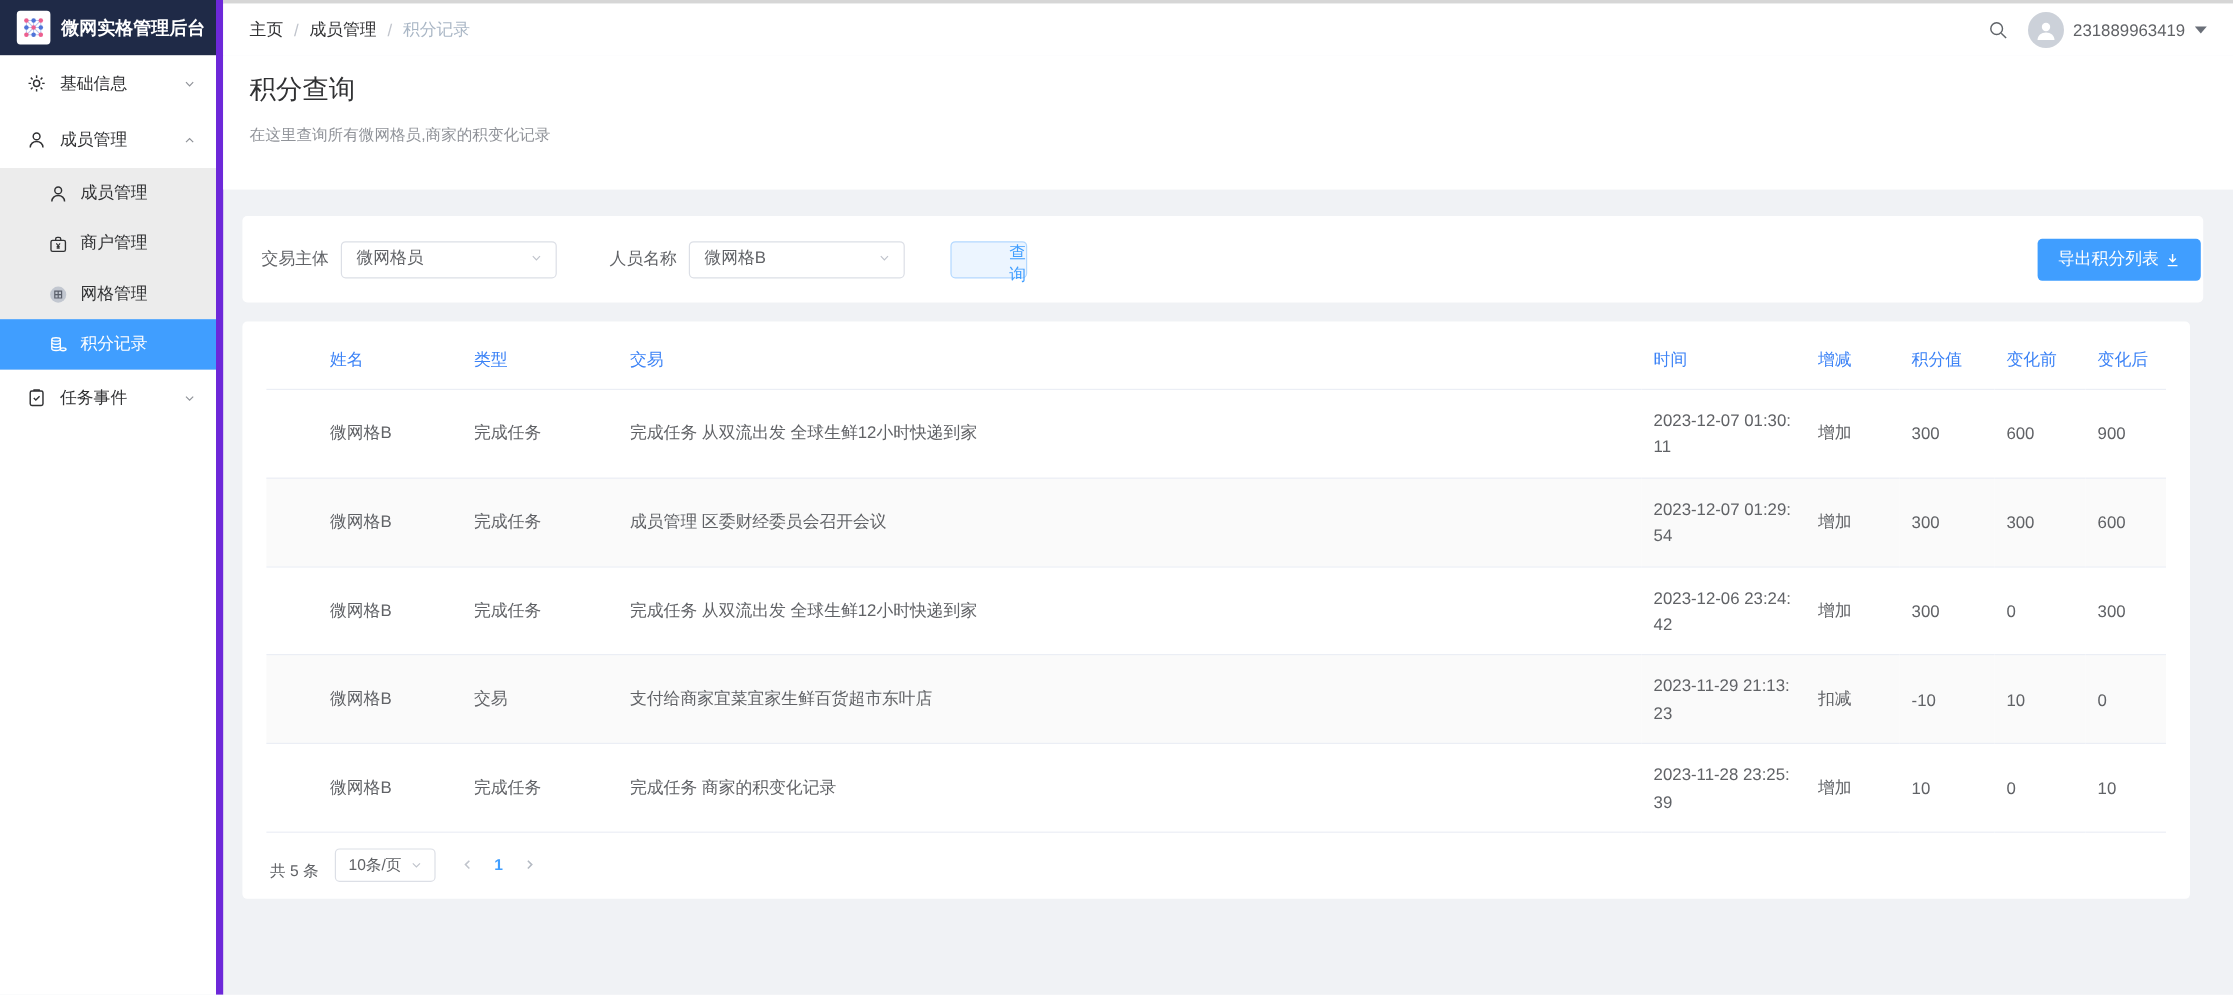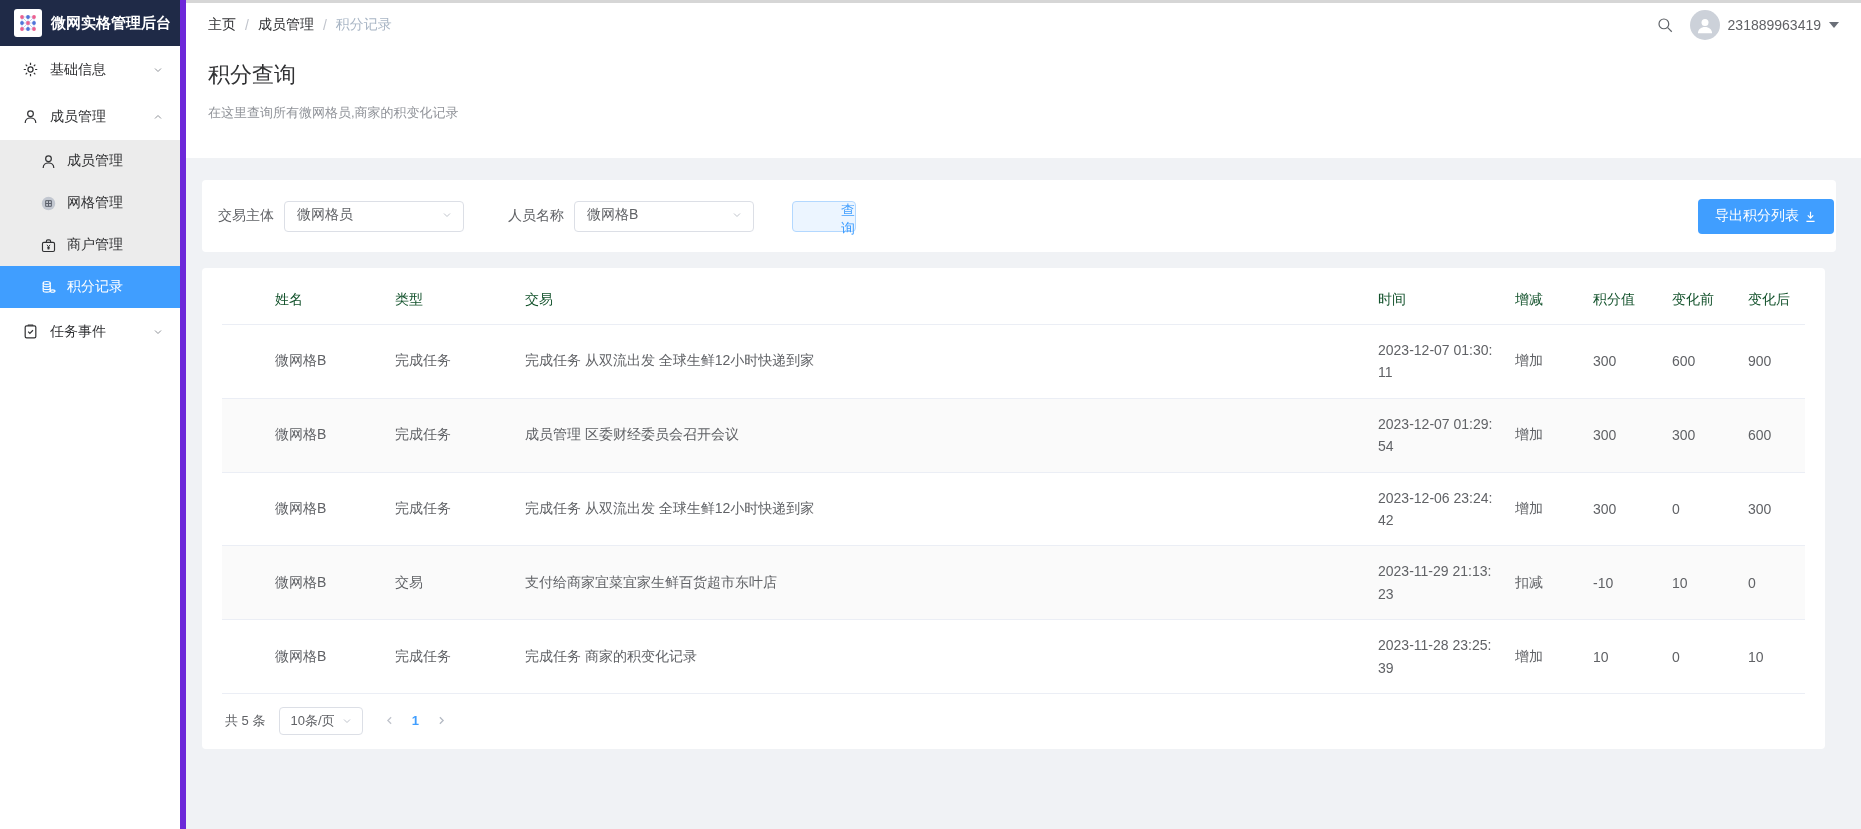--- a/index.html
+++ b/index.html
@@ -48,28 +48,28 @@
     display:flex; align-items:center; padding:0 10px 2px 12px; color:#606266; cursor:pointer; }
   .select-box .sel-val { flex:1; }
   .gap40 { width:44px; flex-shrink:0; }
   .btn-query { margin-left:38px; width:64px; height:31px; background:#ecf5ff; border:1px solid #b3d8ff;
     border-radius:4px; color:var(--accent,#409eff); font-size:14px; cursor:pointer; font-family:inherit;padding-left:48px; }
   .btn-export { margin-left:auto; margin-right:2px; height:35px; padding:0 17px; background:var(--accent,#409eff);
     border:none; border-radius:4px; color:#fff; font-size:14px; cursor:pointer; display:flex; align-items:center; gap:5px; font-family:inherit; }
 
   .table-panel { margin:16px 36px 0 16px; background:#fff; border-radius:4px; padding:8px 20px 14px; }
   table { width:100%; border-collapse:collapse; table-layout:fixed; }
-  th { text-align:left; font-weight:400; color:#14532d; padding:15px 10px; border-bottom:1px solid #ebeef5; font-size:14px; }
+  th { text-align:left; font-weight:400; color:#3b82f6; padding:15px 10px; border-bottom:1px solid #ebeef5; font-size:14px; }
   td { color:#606266; padding:14px 10px; border-bottom:1px solid #ebeef5; font-size:14px; vertical-align:middle; }
   th:first-child, td:first-child { padding-left:53px; }
   tbody tr:nth-child(even) { background:#fafafa; }
   td.time-cell { word-break:break-all; line-height:1.6; }
   tbody tr { height:63px; }
 
-  .pagination { display:flex; align-items:center; margin-top:13px; padding-left:3px; color:#606266; font-size:13px; }
+  .pagination { display:flex; align-items:flex-end; margin-top:13px; padding-left:3px; color:#606266; font-size:13px; }
   .pg-size { margin-left:14px; width:84px; height:28px; border:1px solid #dcdfe6; border-radius:4px;
     display:flex; align-items:center; justify-content:center; gap:6px; color:#606266; cursor:pointer; }
   .pg-arrow { width:28px; height:28px; display:flex; align-items:center; justify-content:center; cursor:pointer; }
   .pg-num { min-width:24px; text-align:center; color:var(--accent,#409eff); font-weight:bold; font-size:13px; cursor:pointer; }
   .pg-group { display:flex; align-items:center; margin-left:12px; }
   .search-btn { cursor:pointer; display:flex; align-items:center; }
 </style>
 </head>
 <body>
 
@@ -123,33 +123,33 @@
 
     <div class="submenu">
       <div class="sub-item">
         <svg class="icon16" viewBox="0 0 24 24" fill="none" stroke="#303133" stroke-width="1.7">
           <circle cx="12" cy="8" r="4"></circle>
             <path d="M4.5 21c0-4.2 3.4-7 7.5-7s7.5 2.8 7.5 7"></path>
         </svg>
         <span>成员管理</span>
       </div>
       <div class="sub-item">
-        <svg class="icon16" viewBox="0 0 24 24">
-          <circle cx="12" cy="12" r="9.5" fill="#c2c7d0"></circle>
-          <path d="M8 8h8v8H8zM12 8v8M8 12h8" fill="none" stroke="#5a5f6a" stroke-width="1.4"></path>
-        </svg>
-        <span>网格管理</span>
-      </div>
-      <div class="sub-item">
         <svg class="icon16" viewBox="0 0 24 24" fill="none" stroke="#303133" stroke-width="1.6">
           <rect x="3.5" y="7.5" width="17" height="13" rx="2"></rect>
           <path d="M9 7.5V6a2 2 0 0 1 2-2h2a2 2 0 0 1 2 2v1.5"></path>
           <path d="M9.8 11l2.2 3 2.2-3M12 14v3.4M10.2 14.8h3.6M10.2 16.6h3.6" stroke-width="1.3"></path>
         </svg>
         <span>商户管理</span>
+      </div>
+      <div class="sub-item">
+        <svg class="icon16" viewBox="0 0 24 24">
+          <circle cx="12" cy="12" r="9.5" fill="#c2c7d0"></circle>
+          <path d="M8 8h8v8H8zM12 8v8M8 12h8" fill="none" stroke="#5a5f6a" stroke-width="1.4"></path>
+        </svg>
+        <span>网格管理</span>
       </div>
       <div class="sub-item active">
         <svg class="icon16" viewBox="0 0 24 24" fill="none" stroke="#ffffff" stroke-width="1.6">
           <ellipse cx="9.5" cy="5.5" rx="5" ry="2"></ellipse>
           <path d="M4.5 5.5v11c0 1.1 2.2 2 5 2s5-.9 5-2v-11"></path>
           <path d="M4.5 9.2c0 1.1 2.2 2 5 2s5-.9 5-2M4.5 12.9c0 1.1 2.2 2 5 2s5-.9 5-2"></path>
           <ellipse cx="17.8" cy="17" rx="3.4" ry="1.7"></ellipse>
         </svg>
         <span>积分记录</span>
       </div>

